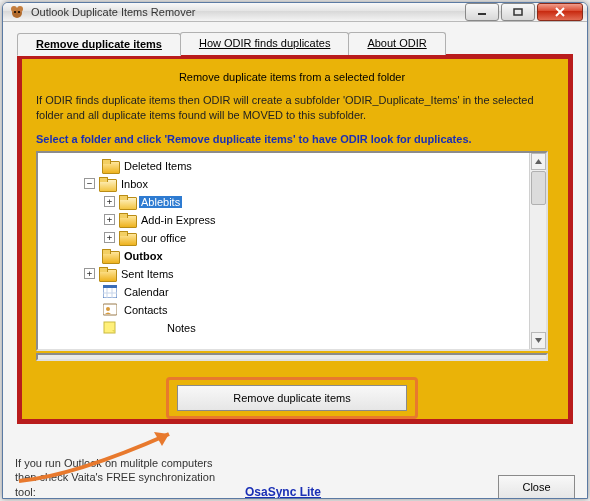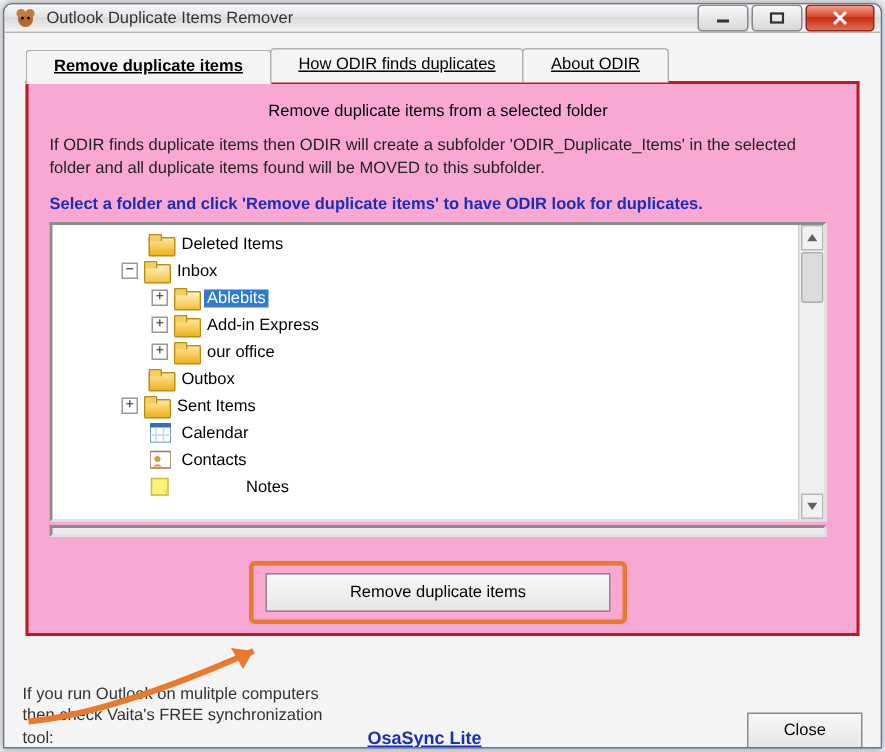--- a/index.html
+++ b/index.html
@@ -80,22 +80,22 @@
     position:relative;
   }
   .tab.active {
     background:#f4f4f4;
     font-weight:bold;
     text-decoration: underline;
     top:1px;
     border-bottom:1px solid #f4f4f4;
   }
   .tabpanel {
-    border:2px solid #b91c1c;
-    background:#f9a8d4;
+    border:5px solid #b91c1c;
+    background:#eab308;
     padding:10px 20px 14px 14px;
     margin-top:-1px;
     position:relative;
     z-index:1;
     height: 370px;
   }
   .intro-center { text-align:center; margin: 2px 0 10px 0; }
   .intro-text { color:#222; line-height:1.35; }
   .instruct { color:#1a2fb5; font-weight:bold; margin:10px 0 6px 0; }
   .tree-box {
@@ -261,21 +261,21 @@
               <li>
                   <div class="node" style="padding-left:40px;">
                 <span class="expander">+</span>
                 <span class="folder-icon"></span>
                 <span class="node-label">our office</span>
               </div>
                 </li>
             </ul>
           </li>
           <li>
-              <div class="node" style="padding-left:58px;">
+              <div class="node" style="padding-left:58px;font-weight:bold;">
             <span class="folder-icon"></span>
             <span class="node-label">Outbox</span>
           </div>
             </li>
           <li>
               <div class="node" style="padding-left:40px;">
             <span class="expander">+</span>
             <span class="folder-icon"></span>
             <span class="node-label">Sent Items</span>
           </div>

